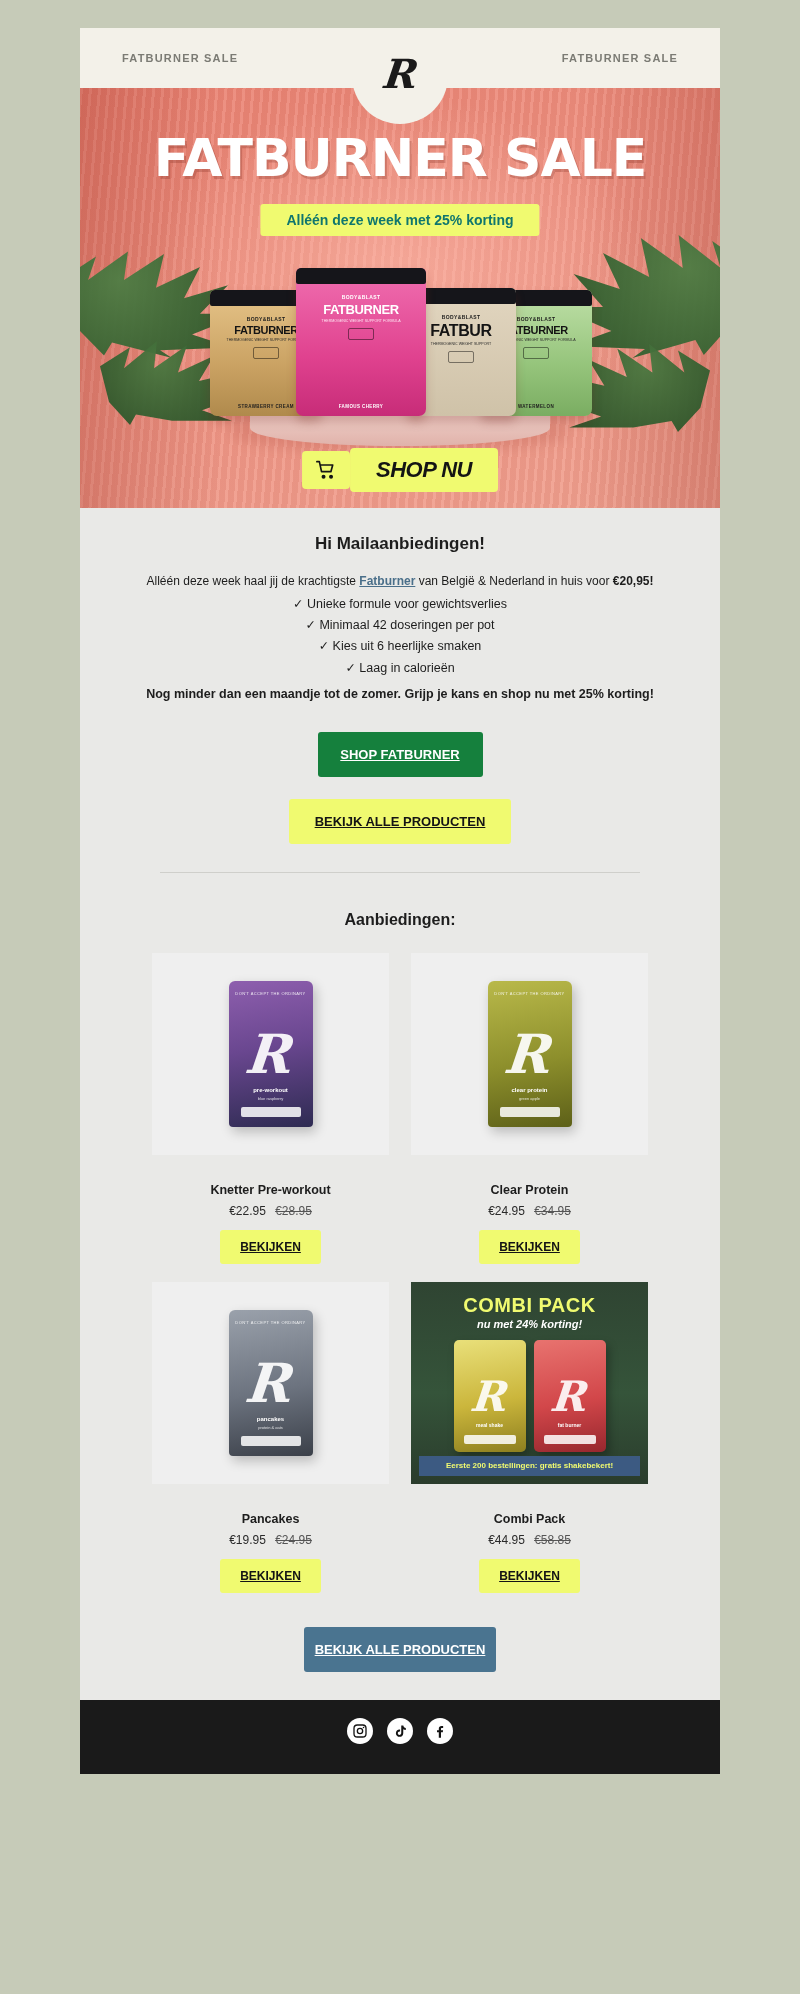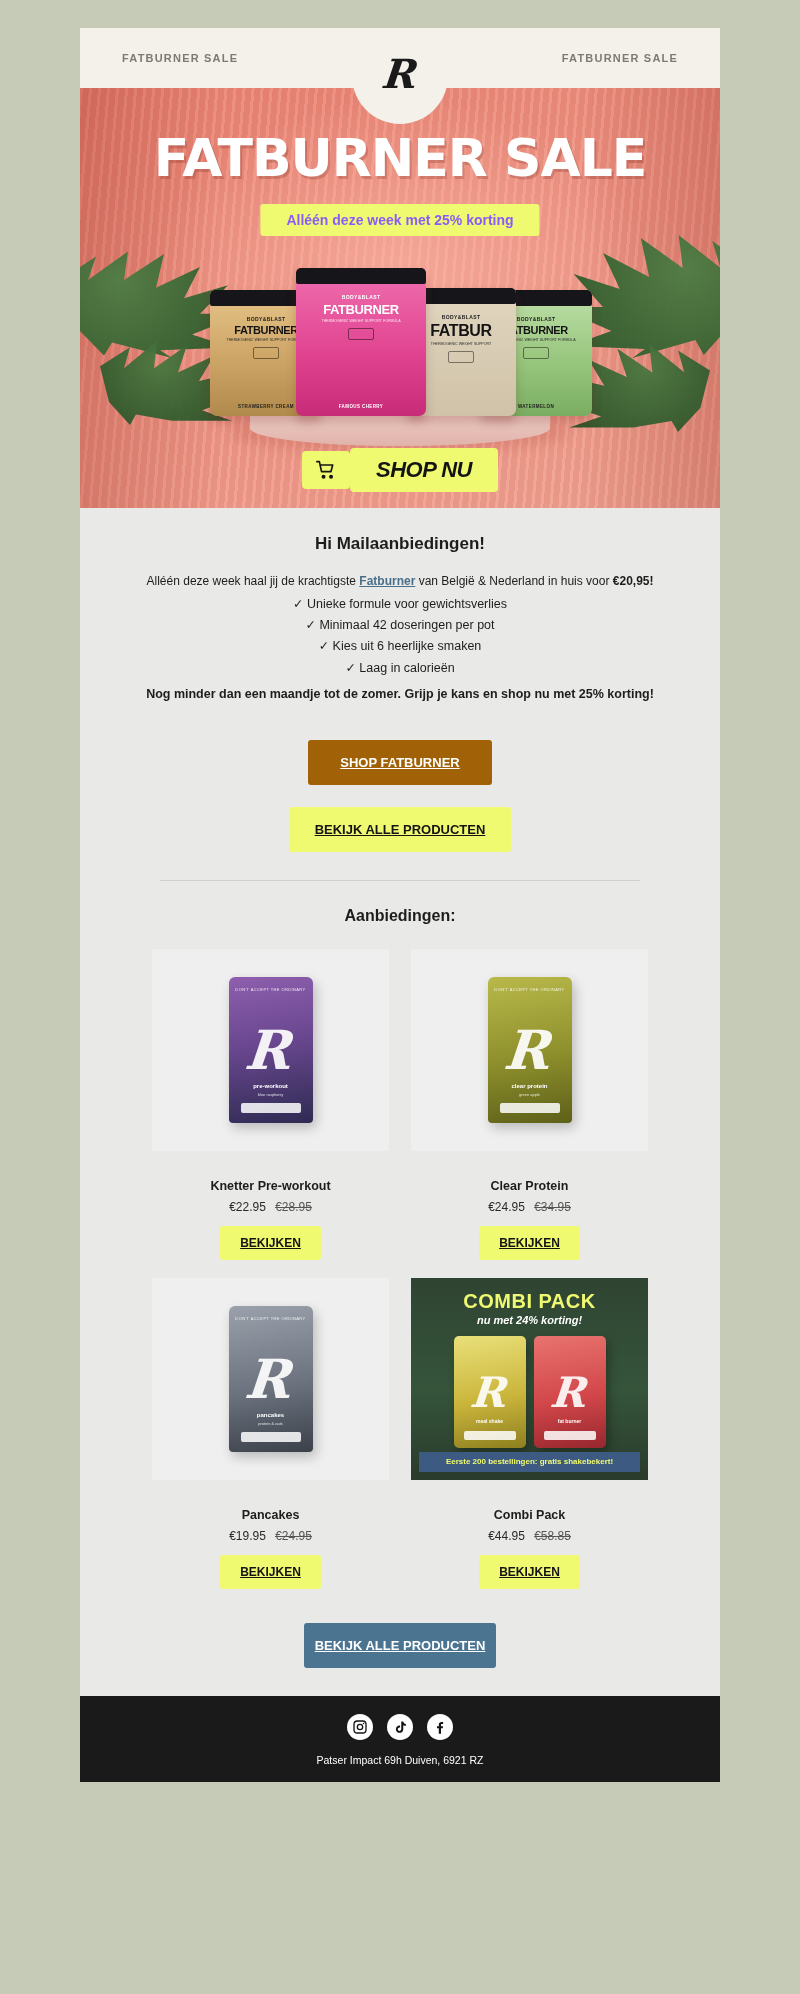--- a/index.html
+++ b/index.html
@@ -99,21 +99,21 @@
     letter-spacing: -1px;
     color: #ffffff;
     text-shadow: 2px 3px 0 rgba(120,35,25,0.25);
   }
   .hero-sub {
     position: absolute;
     top: 116px;
     left: 50%;
     transform: translateX(-50%);
     background: #f0fa70;
-    color: #8b5cf6;
+    color: #0f766e;
     font-size: 14px;
     font-weight: bold;
     padding: 8px 26px;
     border-radius: 3px;
     white-space: nowrap;
   }
   .leaf {
     position: absolute;
     background: #3f6b3a;
     opacity: 0.95;
@@ -281,23 +281,23 @@
   .bullets { font-size: 12.5px; line-height: 1.7; margin-top: 2px; }
   .closing {
     font-size: 12.5px;
     font-weight: bold;
     line-height: 1.55;
     margin-top: 6px;
   }
 
   .btn-primary {
     display: block;
-    width: 184px;
-    margin: 36px auto 0;
-    background: #a16207;
+    width: 165px;
+    margin: 28px auto 0;
+    background: #15803d;
     color: #ffffff;
     font-size: 13px;
     font-weight: bold;
     text-align: center;
     padding: 15px 0;
     border-radius: 3px;
   }
   .btn-yellow {
     display: block;
     width: 222px;
@@ -316,21 +316,21 @@
     background: #cfcfcb;
     margin: 28px auto 0;
   }
 
   
   .section-title {
     text-align: center;
     font-size: 16px;
     font-weight: bold;
     color: #1d1d1d;
-    margin-top: 16px;
+    margin-top: 28px;
   }
   .grid {
     display: grid;
     grid-template-columns: 1fr 1fr;
     gap: 18px 22px;
     padding: 24px 72px 0;
   }
   .card { text-align: center; }
   .thumb {
     width: 100%;
@@ -740,17 +740,16 @@
           <svg width="15" height="15" viewBox="0 0 24 24" fill="#141414">
             <path d="M16.5 2.5c.4 2.2 1.9 3.7 4 4v3c-1.6 0-3-.5-4.1-1.3v6.4c0 3.4-2.6 5.9-5.9 5.9S4.6 17.9 4.6 14.6c0-3.2 2.6-5.8 5.8-5.8.3 0 .6 0 .9.1v3.1c-.3-.1-.6-.2-.9-.2-1.5 0-2.7 1.2-2.7 2.8 0 1.5 1.2 2.8 2.7 2.8 1.6 0 2.8-1.2 2.8-2.9V2.5h3.3z"></path>
           </svg>
         </a>
         <a class="social" href="#">
           <svg width="16" height="16" viewBox="0 0 24 24" fill="#141414">
             <path d="M13.5 22v-8h2.7l.4-3.1h-3.1V8.9c0-.9.25-1.5 1.55-1.5h1.65V4.6c-.3 0-1.3-.1-2.45-.1-2.4 0-4.05 1.5-4.05 4.2v2.2H7.5V14h2.7v8h3.3z"></path>
           </svg>
         </a>
       </div>
-      <div class="footer-addr">Patser Impact 69h Duiven, 6921 RZ</div>
     </div>
 
   </div>
 </div>
 
 </body></html>

